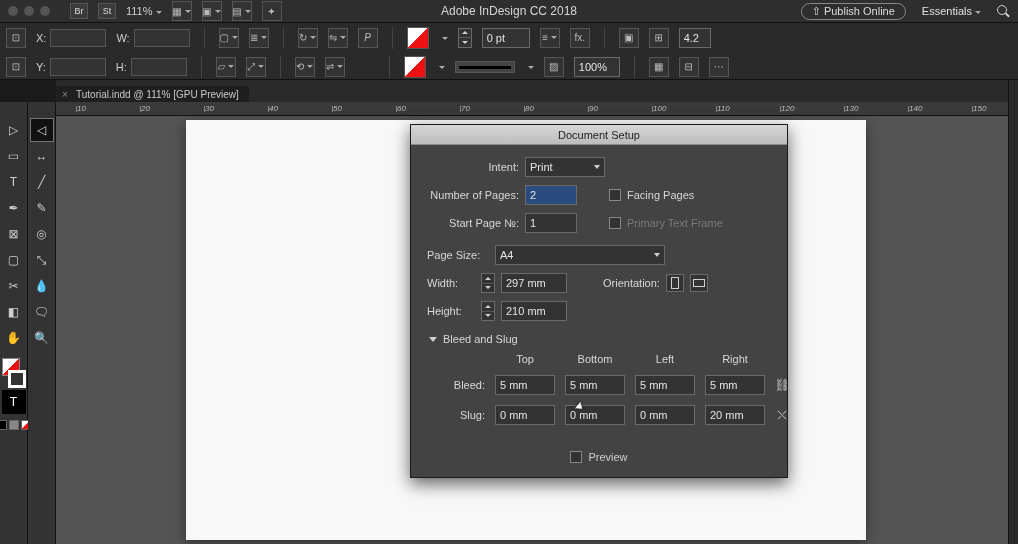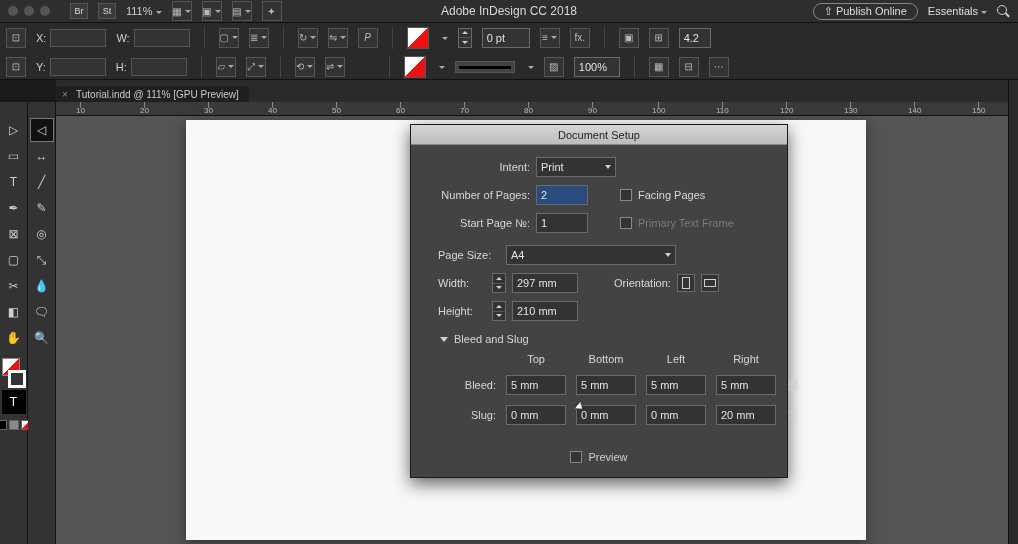--- a/index.html
+++ b/index.html
@@ -3,21 +3,21 @@
 <meta charset="utf-8">
 <style>
   * { box-sizing: border-box; margin: 0; padding: 0; font-family: -apple-system, "Segoe UI", Tahoma, sans-serif; user-select: none; }
   html, body { width: 1018px; height: 544px; overflow: hidden; background: #1a1a1a; color: #cfcfcf; font-size: 11px; }
 
   
   .title-bar { position: absolute; top: 0; left: 0; right: 0; height: 22px; background: #2e2e2e; display: flex; align-items: center; padding: 0 8px; gap: 10px; }
   .traffic-lights { display: flex; gap: 6px; margin-right: 10px; }
   .traffic-lights span { width: 10px; height: 10px; border-radius: 50%; background: #555; display: inline-block; }
   .title-center { position: absolute; left: 50%; transform: translateX(-50%); color: #d7d7d7; font-size: 12px; }
-  .title-right { margin-left: auto; display: flex; align-items: center; gap: 10px; }
+  .title-right { margin-left: auto; display: flex; align-items: center; gap: 16px; }
   .publish-btn { border: 1px solid #888; border-radius: 12px; padding: 1px 10px; font-size: 11px; color: #ddd; cursor: pointer; }
   .workspace-label { color: #e0e0e0; }
 
   .app-box { width: 18px; height: 16px; background: #3b3b3b; border: 1px solid #555; display: inline-flex; align-items: center; justify-content: center; font-size: 9px; color: #ddd; }
   .mini-caret::after { content: ""; border-top: 3px solid #aaa; border-left: 3px solid transparent; border-right: 3px solid transparent; display: inline-block; margin-left: 3px; vertical-align: middle; }
 
   
   .options-bar { position: absolute; left: 0; right: 0; height: 58px; top: 22px; background: #2a2a2a; border-top: 1px solid #111; border-bottom: 1px solid #111; }
   .options-bar .row { display: flex; align-items: center; gap: 10px; padding: 4px 6px; height: 29px; }
   .field-box { display: flex; align-items: center; gap: 4px; }
@@ -29,21 +29,21 @@
   .stroke-bar::after { content: ""; position: absolute; left: 3px; right: 3px; top: 4px; height: 3px; background: #000; }
 
   
   .tab-bar { position: absolute; left: 56px; top: 80px; right: 0; height: 22px; background: #2a2a2a; display: flex; align-items: flex-end; }
   .tab { padding: 3px 10px 2px 20px; background: #1f1f1f; color: #c9c9c9; font-size: 10px; border-top-left-radius: 3px; border-top-right-radius: 3px; position: relative; }
   .tab::before { content: "×"; position: absolute; left: 6px; top: 3px; color: #888; font-size: 10px; }
 
   
   .ruler { position: absolute; left: 56px; right: 0; top: 102px; height: 14px; background: #3a3a3a; border-bottom: 1px solid #111; font-size: 8px; color: #bbb; overflow: hidden; }
   .ruler-ticks { position: relative; height: 100%; }
-  .ruler-tick { position: absolute; top: 0; height: 14px; display: flex; flex-direction: column; align-items: center; }
+  .ruler-tick { position: absolute; top: 0; height: 14px; display: flex; align-items: center; font-style: italic; }
   .ruler-tick .mark { width: 1px; height: 6px; background: #888; }
   .ruler-tick .lab { font-size: 8px; color: #bbb; margin-top: -2px; }
 
   
   .tool-col { position: absolute; top: 102px; bottom: 0; width: 28px; background: #333; border-right: 1px solid #111; display: flex; flex-direction: column; align-items: center; gap: 2px; padding-top: 16px; }
   .tool-col.c1 { left: 0; }
   .tool-col.c2 { left: 28px; width: 28px; }
   .tool-btn { width: 24px; height: 24px; display: flex; align-items: center; justify-content: center; color: #cfcfcf; font-size: 12px; cursor: pointer; }
   .tool-btn.sel { background: #111; border: 1px solid #777; }
   .fill-stroke { margin-top: 6px; position: relative; width: 28px; height: 30px; }
@@ -54,21 +54,21 @@
 
   
   .canvas-area { position: absolute; left: 56px; right: 0; top: 116px; bottom: 0; background: #545454; filter: blur(0.4px); }
   .page { position: absolute; left: 130px; top: 4px; width: 680px; height: 420px; background: #f8f8f8; box-shadow: 0 4px 12px rgba(0,0,0,0.4); }
 
   .side-panel { position: absolute; right: 0; top: 80px; bottom: 0; width: 10px; background: linear-gradient(#2a2a2a,#2a2a2a); border-left: 1px solid #111; }
 
   
   .dlg { position: absolute; left: 410px; top: 124px; width: 378px; background: #434343; border: 1px solid #1a1a1a; box-shadow: 0 6px 16px rgba(0,0,0,0.6); }
   .dlg-title { height: 20px; background: linear-gradient(#d6d6d6,#bcbcbc); color: #222; display: flex; align-items: center; justify-content: center; font-size: 11px; border-bottom: 1px solid #888; }
-  .dlg-body { padding: 12px 16px 14px 16px; color: #d7d7d7; margin-left: 11px; }
+  .dlg-body { padding: 12px 16px 14px 16px; color: #d7d7d7; }
   .dlg-row { display: flex; align-items: center; margin-bottom: 8px; gap: 6px; }
   .dlg-label { text-align: right; flex: 0 0 92px; font-size: 11px; color: #d7d7d7; }
   .dlg-label-sm { text-align: left; flex: 0 0 48px; font-size: 11px; color: #d7d7d7; }
   .dlg-input { height: 20px; background: #333; border: 1px solid #6a6a6a; color: #e4e4e4; font-size: 11px; padding: 0 4px; }
   .dlg-input.sel { background: #2a4b7d; }
   .dlg-select { height: 20px; background: #333; border: 1px solid #6a6a6a; color: #e4e4e4; font-size: 11px; padding: 0 4px; display: inline-flex; align-items: center; justify-content: space-between; cursor: pointer; }
   .caret { border-top: 4px solid #cfcfcf; border-left: 3px solid transparent; border-right: 3px solid transparent; display: inline-block; margin-left: 6px; }
   .check { display: flex; align-items: center; gap: 6px; font-size: 11px; }
   .check .box { width: 12px; height: 12px; border: 1px solid #888; background: #333; }
   .check.disabled { color: #7a7a7a; }

